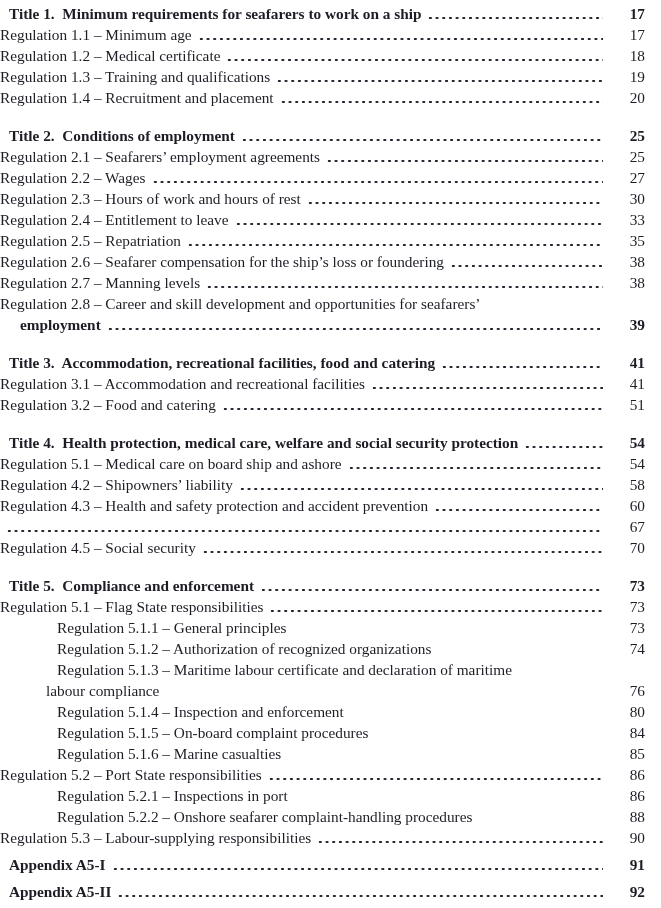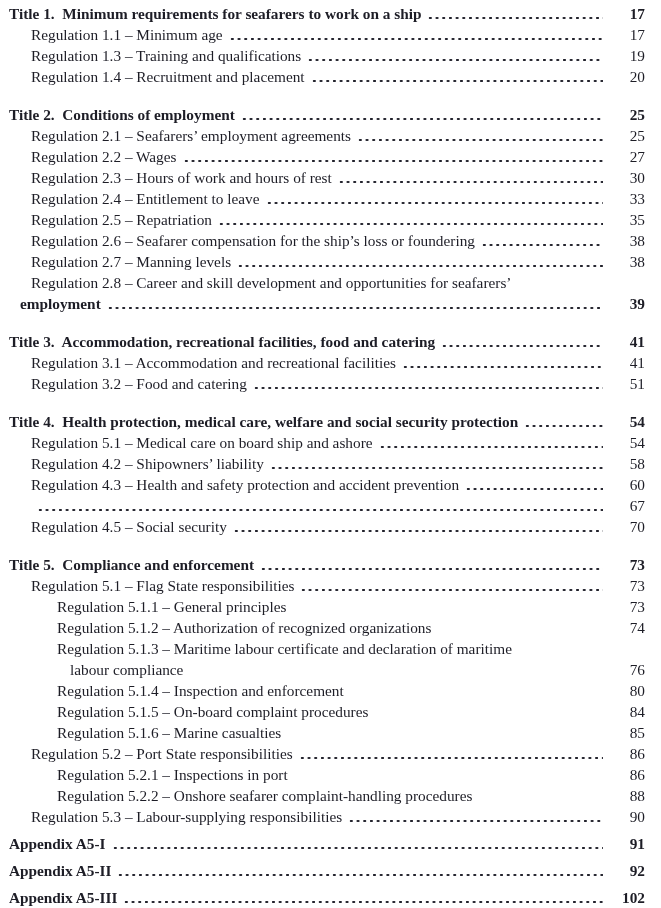--- a/index.html
+++ b/index.html
@@ -31,25 +31,25 @@
   }
   .row.title, .row.appendix {
     font-weight: bold;
   }
   .row.title { margin-top: 17px; }
   .row.appendix { margin-top: 6px; }
   .page .row:first-child { margin-top: 0; }
 
   
   .row.title    { padding-left: 9px; }
-  .row.reg1     { padding-left: 31px; }
+  .row.reg1     { }
   .row.reg2     { padding-left: 57px; align-items: center; }
   .row.appendix { padding-left: 9px; }
   .row.cont.reg1 { padding-left: 20px; font-weight: bold; }
-  .row.cont.reg2 { padding-left: 70px; font-weight: normal; }
+  .row.cont.reg2 { padding-left: 46px; font-weight: normal; }
 
   .label {
     white-space: pre;
     flex: 0 0 auto;
   }
   .leader {
     flex: 1 1 auto;
     min-width: 10px;
     margin: 0 4px 0 6px;
     background-image: radial-gradient(circle, #20202a 1.05px, rgba(0,0,0,0) 1.35px);
@@ -74,20 +74,25 @@
     <span class="leader"></span>
     <span class="pagenum">17</span>
   </div>
 
   <div class="row reg1">
     <span class="label">Regulation 1.1 – Minimum age</span>
     <span class="leader"></span>
     <span class="pagenum">17</span>
   </div>
 
+  <div class="row reg1">
+    <span class="label">Regulation 1.2 – Medical certificate</span>
+    <span class="leader"></span>
+    <span class="pagenum">18</span>
+  </div>
 
   <div class="row reg1">
     <span class="label">Regulation 1.3 – Training and qualifications</span>
     <span class="leader"></span>
     <span class="pagenum">19</span>
   </div>
 
   <div class="row reg1">
     <span class="label">Regulation 1.4 – Recruitment and placement</span>
     <span class="leader"></span>

